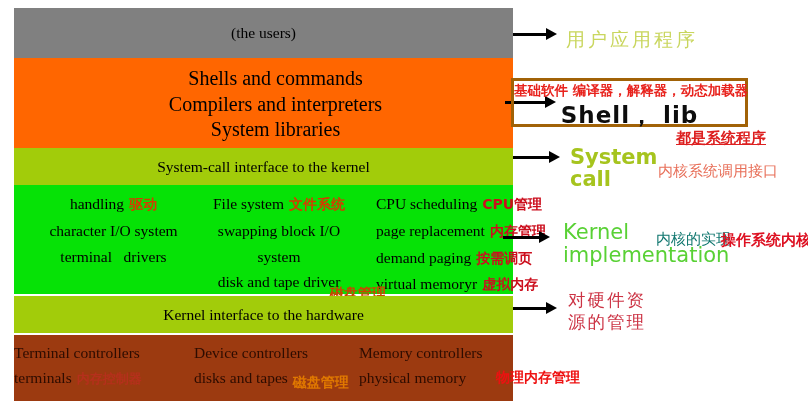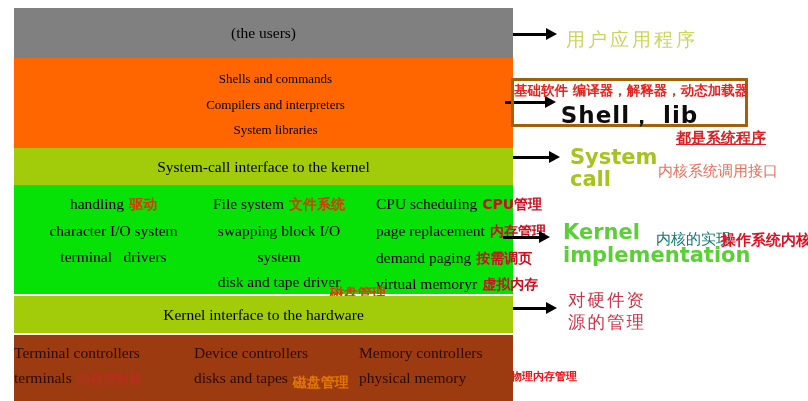--- a/index.html
+++ b/index.html
@@ -12,21 +12,21 @@
   #layer-shells  { top:58px;  height:90px; background:#ff6600; }
   #layer-syscall { top:148px; height:37px; background:#a2cc0a; }
   #layer-kernel  { top:185px; height:109px; background:#06e206; }
   #layer-hwif    { top:296px; height:37px; background:#a2cc0a; }
   #layer-hw      { top:335px; height:66px; background:#9c3a10; }
 
   .bar-label { text-align:center; font-size:15.5px; }
   #layer-users .bar-label   { line-height:50px; }
   #layer-syscall .bar-label { line-height:37px; }
   #layer-hwif .bar-label    { line-height:37px; }
-  #layer-shells .shline { text-align:center; line-height:25.5px; font-size:13px;padding-left:24px; }
+  #layer-shells .shline { text-align:center; line-height:25.5px; font-size:20px;padding-left:24px; }
   #layer-shells { padding-top:8px; box-sizing:border-box; }
 
   .kcol { position:absolute; top:6px; line-height:25.8px; font-size:15.5px; }
   .kcol div { white-space:pre; }
   #kcol1 { left:2px;   width:195px; text-align:center; }
   #kcol2 { left:170px; width:190px; text-align:center; }
   #kcol3 { left:362px; width:160px; text-align:left; }
 
   .zh { font-family:"DejaVu Sans","Liberation Sans",sans-serif; font-weight:bold;
         font-size:14px; margin-left:5px; }
@@ -58,25 +58,25 @@
 
   
   .ann { position:absolute; font-family:"DejaVu Sans","Liberation Sans",sans-serif; white-space:nowrap; }
   #ann-user-apps  { left:566px; top:27px;  font-size:19px; letter-spacing:3px; color:#c9d65e; }
   #ann-box { left:511px; top:78px; width:237px; height:49px; border:3px solid #a16207; box-sizing:border-box; }
   #ann-box-line1  { margin-top:1px; text-align:center; font-weight:bold; font-size:13.5px; color:#e8231d; white-space:nowrap; }
   #ann-shell-lib  { text-align:center; font-weight:bold; font-size:23px; color:#0d0d0d; letter-spacing:1px; }
   #ann-sys-programs { left:676px; top:129px; font-weight:bold; font-size:15px; color:#dd2020;text-decoration:underline; }
   #ann-system-call  { left:570px; top:146px; font-weight:bold; font-size:21px; color:#a6c41e; line-height:22px; white-space:pre-line; }
   #ann-syscall-note { left:658px; top:162px; font-size:15px; color:#e8705a; }
-  #ann-kernel-impl  { left:563px; top:221px; font-weight:bold; font-size:21px; color:#59d135; line-height:23px; white-space:pre-line; }
+  #ann-kernel-impl  { left:563px; top:221px; font-weight:normal; font-size:21px; color:#59d135; line-height:23px; white-space:pre-line; }
   #ann-kernel-note  { left:656px; top:230px; font-size:15px; color:#0f766e; }
   #ann-os-kernel    { left:721px; top:231px; font-weight:bold; font-size:15px; color:#dd1122; }
   #ann-hw-mgmt      { left:568px; top:289px; font-size:17.5px; color:#cc3344; line-height:22px; letter-spacing:2px; white-space:pre-line; }
-  #ann-phys-mem     { left:511px; top:369px; font-weight:bold; font-size:11px; color:#ee1111; }
+  #ann-phys-mem     { left:496px; top:369px; font-weight:bold; font-size:14px; color:#ee1111; }
 </style>
 </head>
 <body>
 
 <div class="canvas">
 
   <div class="layer" id="layer-users">
     <div class="bar-label">(the users)</div>
   </div>
 

